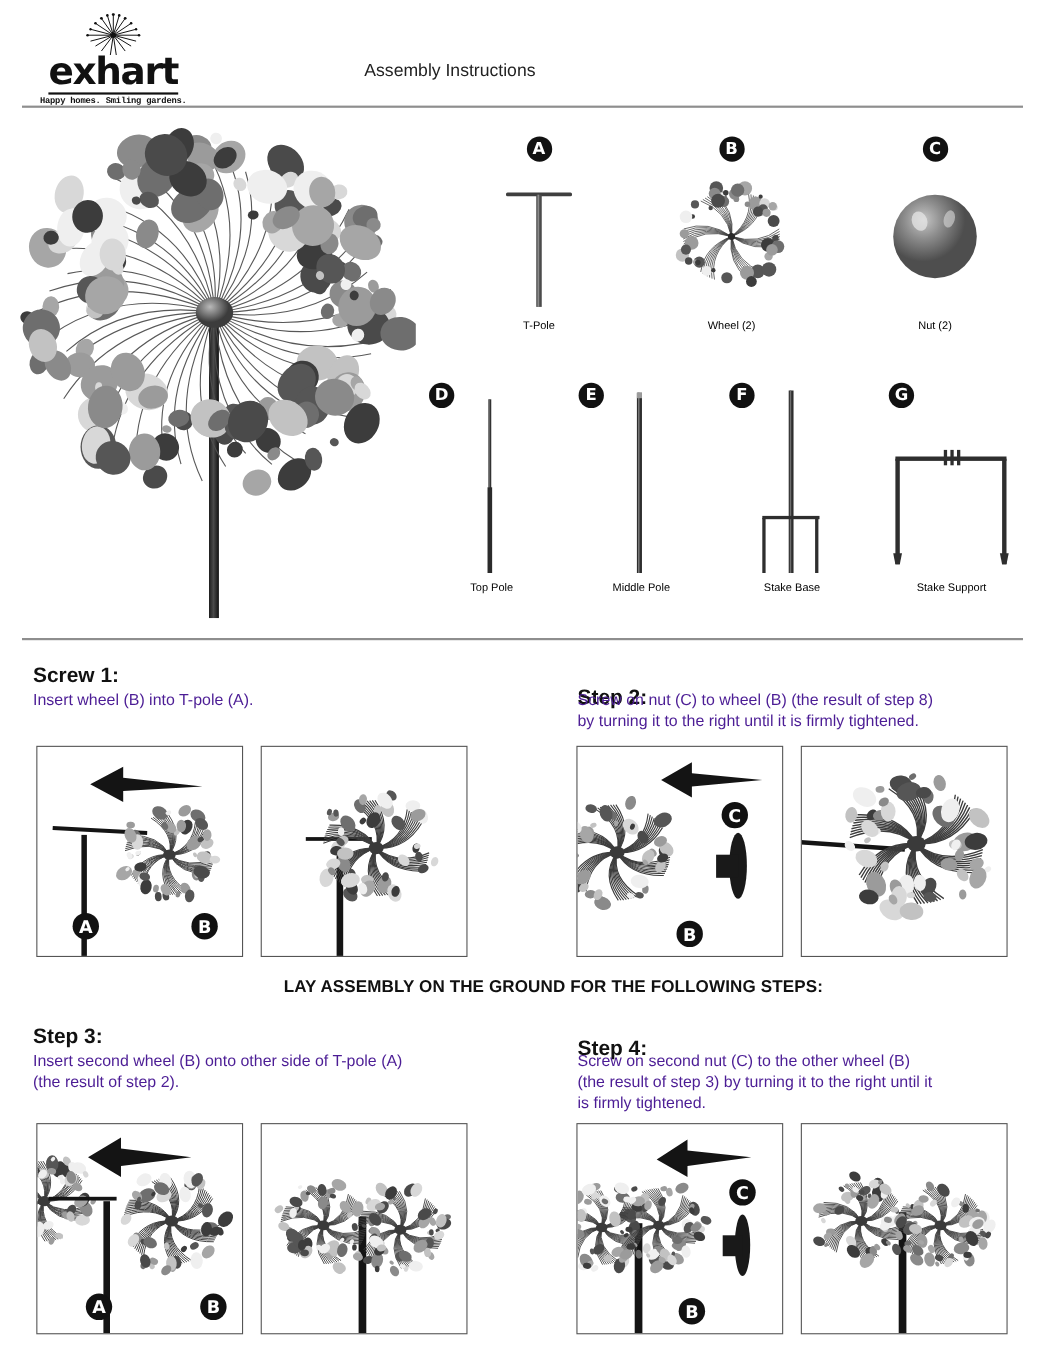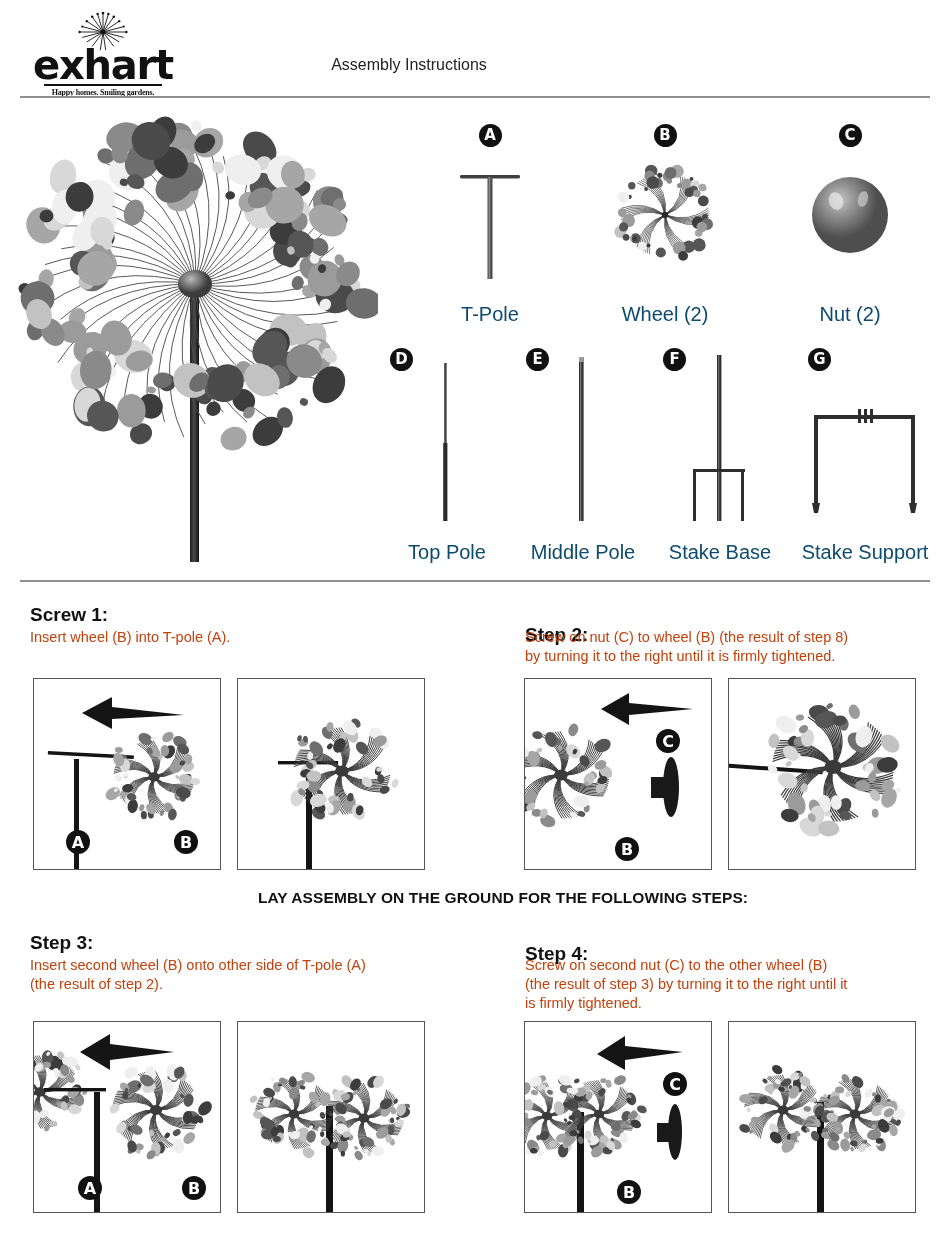--- a/index.html
+++ b/index.html
@@ -29,33 +29,33 @@
     text-align: center;
   }
   .logo-burst {
     width: 54px; height: 40px;
     margin: 0 auto -4px auto;
     display: block;
   }
   .logo-word {
     font-family: "DejaVu Sans", sans-serif;
     font-weight: bold;
-    font-size: 40px;
+    font-size: 34px;
     letter-spacing: -1.2px;
     line-height: 34px;
     color: #111111;
   }
   .logo-rule {
     width: 118px;
     height: 2px;
     background: #111111;
     margin: 2px auto 2px auto;
   }
   .logo-tag {
-    font-family: Liberation Serif, serif;
+    font-family: Liberation Mono, monospace;
     font-weight: bold;
     font-size: 8px;
     letter-spacing: -0.2px;
     color: #111111;
     white-space: nowrap;
   }
   .title-main {
     position: absolute;
     left: 0; top: 28px;
     width: 950px;
@@ -103,38 +103,38 @@
     line-height: 23px;
     text-align: center;
     margin: 0 auto;
     font-family: "DejaVu Sans", sans-serif;
   }
   .part-art {
     margin: 6px auto 0 auto;
     display: block;
   }
   .part-label {
-    font-size: 20px;
-    color: #0c4a6e;
-    margin-top: 20px;
+    font-size: 10px;
+    color: #000000;
+    margin-top: 8px;
     white-space: nowrap;
   }
 
   
   .step-head {
     position: absolute;
     font-weight: bold;
     font-size: 19px;
     color: #111111;
   }
   .step-body {
     position: absolute;
     font-size: 14.5px;
     line-height: 19px;
-    color: #c2410c;
+    color: #4c1d95;
     white-space: pre-line;
   }
   .banner {
     position: absolute;
     left: 0; top: 889px;
     width: 950px;
     text-align: center;
     font-weight: bold;
     font-size: 15.5px;
     letter-spacing: 0.1px;

